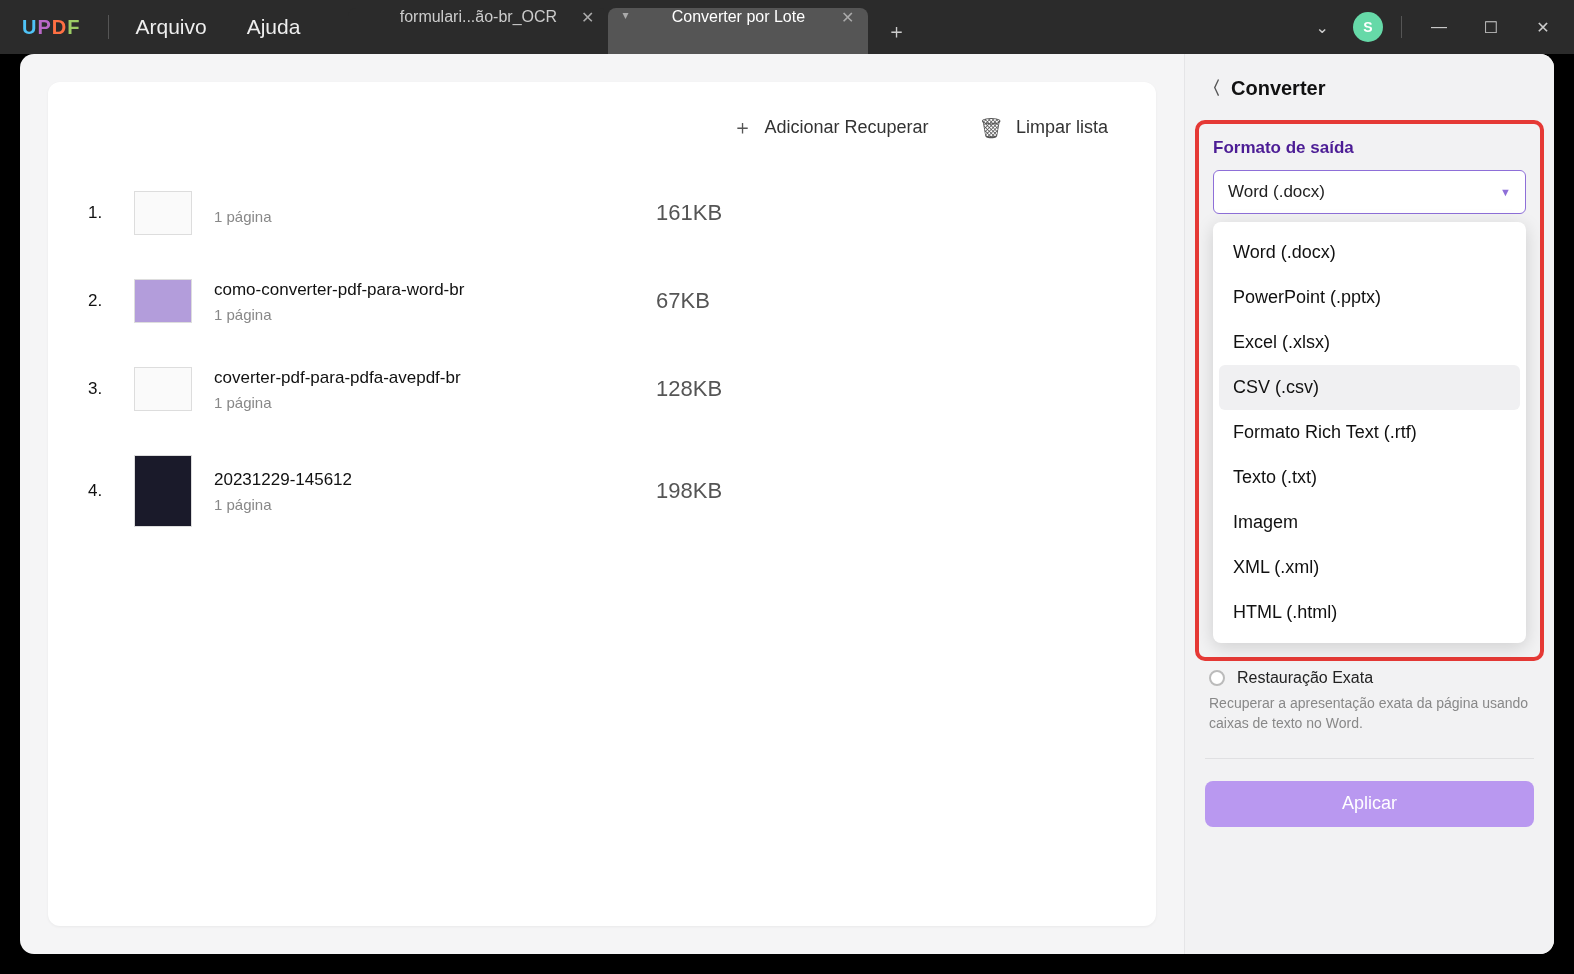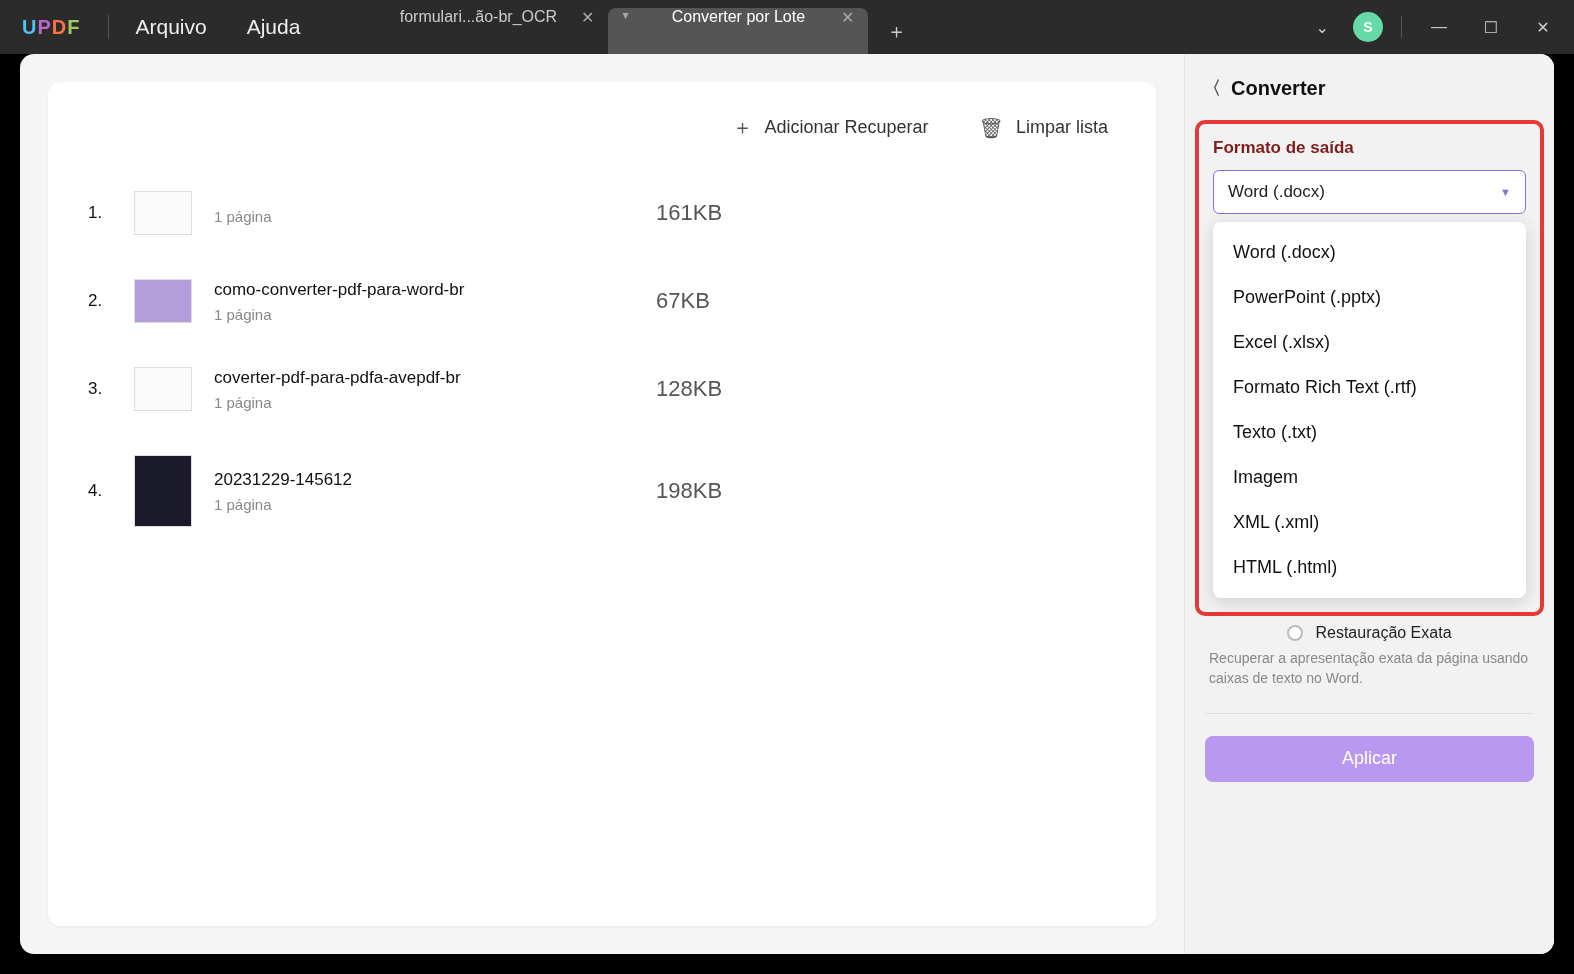--- a/index.html
+++ b/index.html
@@ -142,41 +142,41 @@
 
   .hl-box {
     margin:6px 10px 0 10px;
     border:4px solid #e53935;
     border-radius:10px;
     padding:14px 14px 14px 14px;
     position:relative;
     background:#f2f2f3;
   }
   .hl-label {
-    font-size:17px; font-weight:700; color:#7f1d1d; margin-bottom:12px;
+    font-size:17px; font-weight:700; color:#4c1d95; margin-bottom:12px;
   }
   .combo {
     background:#fff; border:1.5px solid #8e6fd8; border-radius:6px;
     height:44px; display:flex; align-items:center; justify-content:space-between;
     padding:0 14px; font-size:17px; color:#222; cursor:pointer;
   }
   .combo .tri { color:#8e6fd8; font-size:11px; }
   .dropdown {
     margin-top:8px; background:#fff; border-radius:8px;
     box-shadow:0 4px 18px rgba(0,0,0,0.15);
     padding:8px 6px;
   }
   .dd-item {
     padding:12px 14px; font-size:18px; color:#111; border-radius:6px; cursor:pointer;
   }
   .dd-item.hover { background:#f0f0f2; }
 
   .radio-row {
     display:flex; align-items:center; gap:12px;
-    padding:8px 24px 2px 24px; font-size:16px; color:#222;justify-content:center;
+    padding:8px 24px 2px 24px; font-size:16px; color:#222;
   }
   .radio-dot {
     width:16px; height:16px; border-radius:50%;
     border:2px solid #bbb; background:#fff;
   }
   .helper-text {
     padding:4px 24px 10px 24px; font-size:14px; color:#888; line-height:1.45;
   }
   .side-divider { height:1px; background:#e0e0e2; margin:14px 20px; }
   .apply-wrap { padding:8px 20px 20px 20px; }
@@ -283,20 +283,21 @@
     <div class="hl-box">
       <div class="hl-label">Formato de saída</div>
       <div class="combo">
         <span>Word (.docx)</span>
         <span class="tri">▼</span>
       </div>
       <div class="dropdown" id="dd">
           <div class="dd-item">Word (.docx)</div>
           <div class="dd-item">PowerPoint (.pptx)</div>
           <div class="dd-item">Excel (.xlsx)</div>
+          <div class="dd-item hover">CSV (.csv)</div>
           <div class="dd-item">Formato Rich Text (.rtf)</div>
           <div class="dd-item">Texto (.txt)</div>
           <div class="dd-item">Imagem</div>
           <div class="dd-item">XML (.xml)</div>
           <div class="dd-item">HTML (.html)</div>
         </div>
     </div>
 
     <div class="radio-row">
       <span class="radio-dot"></span>

